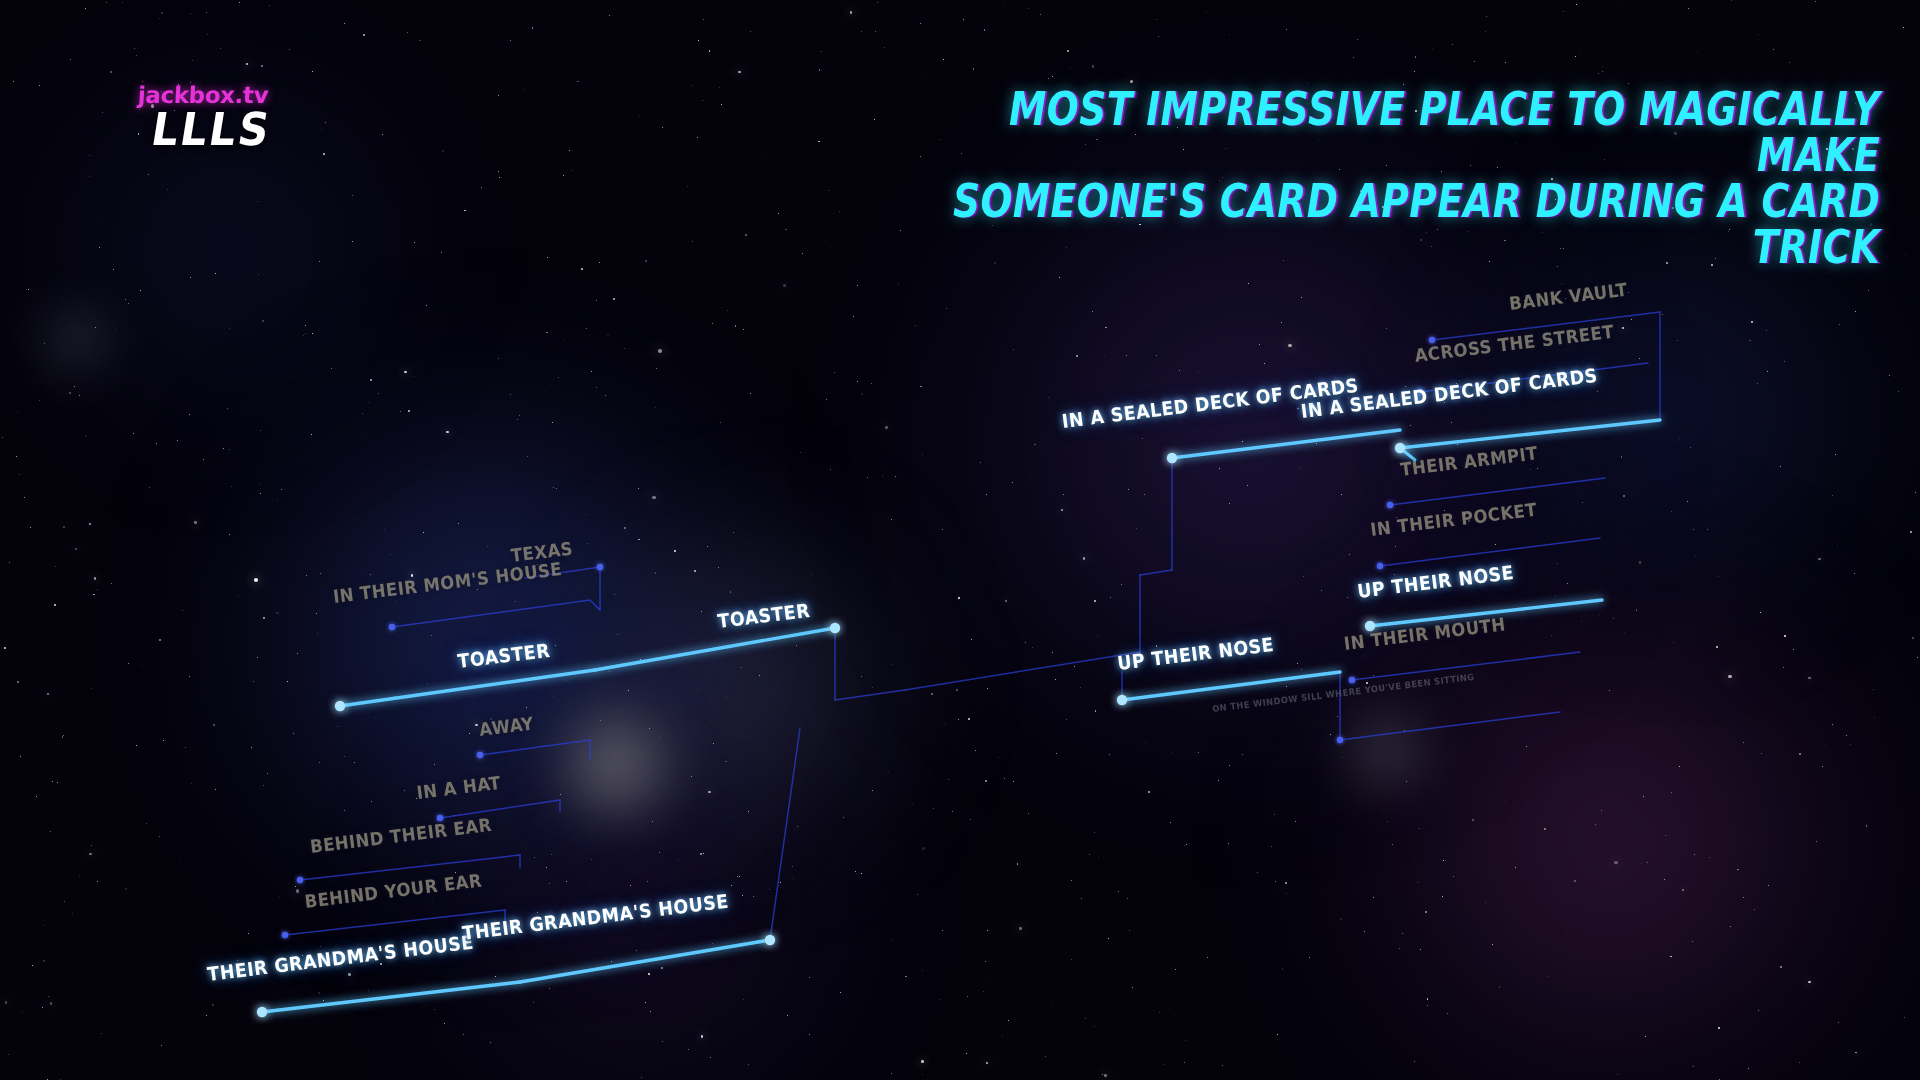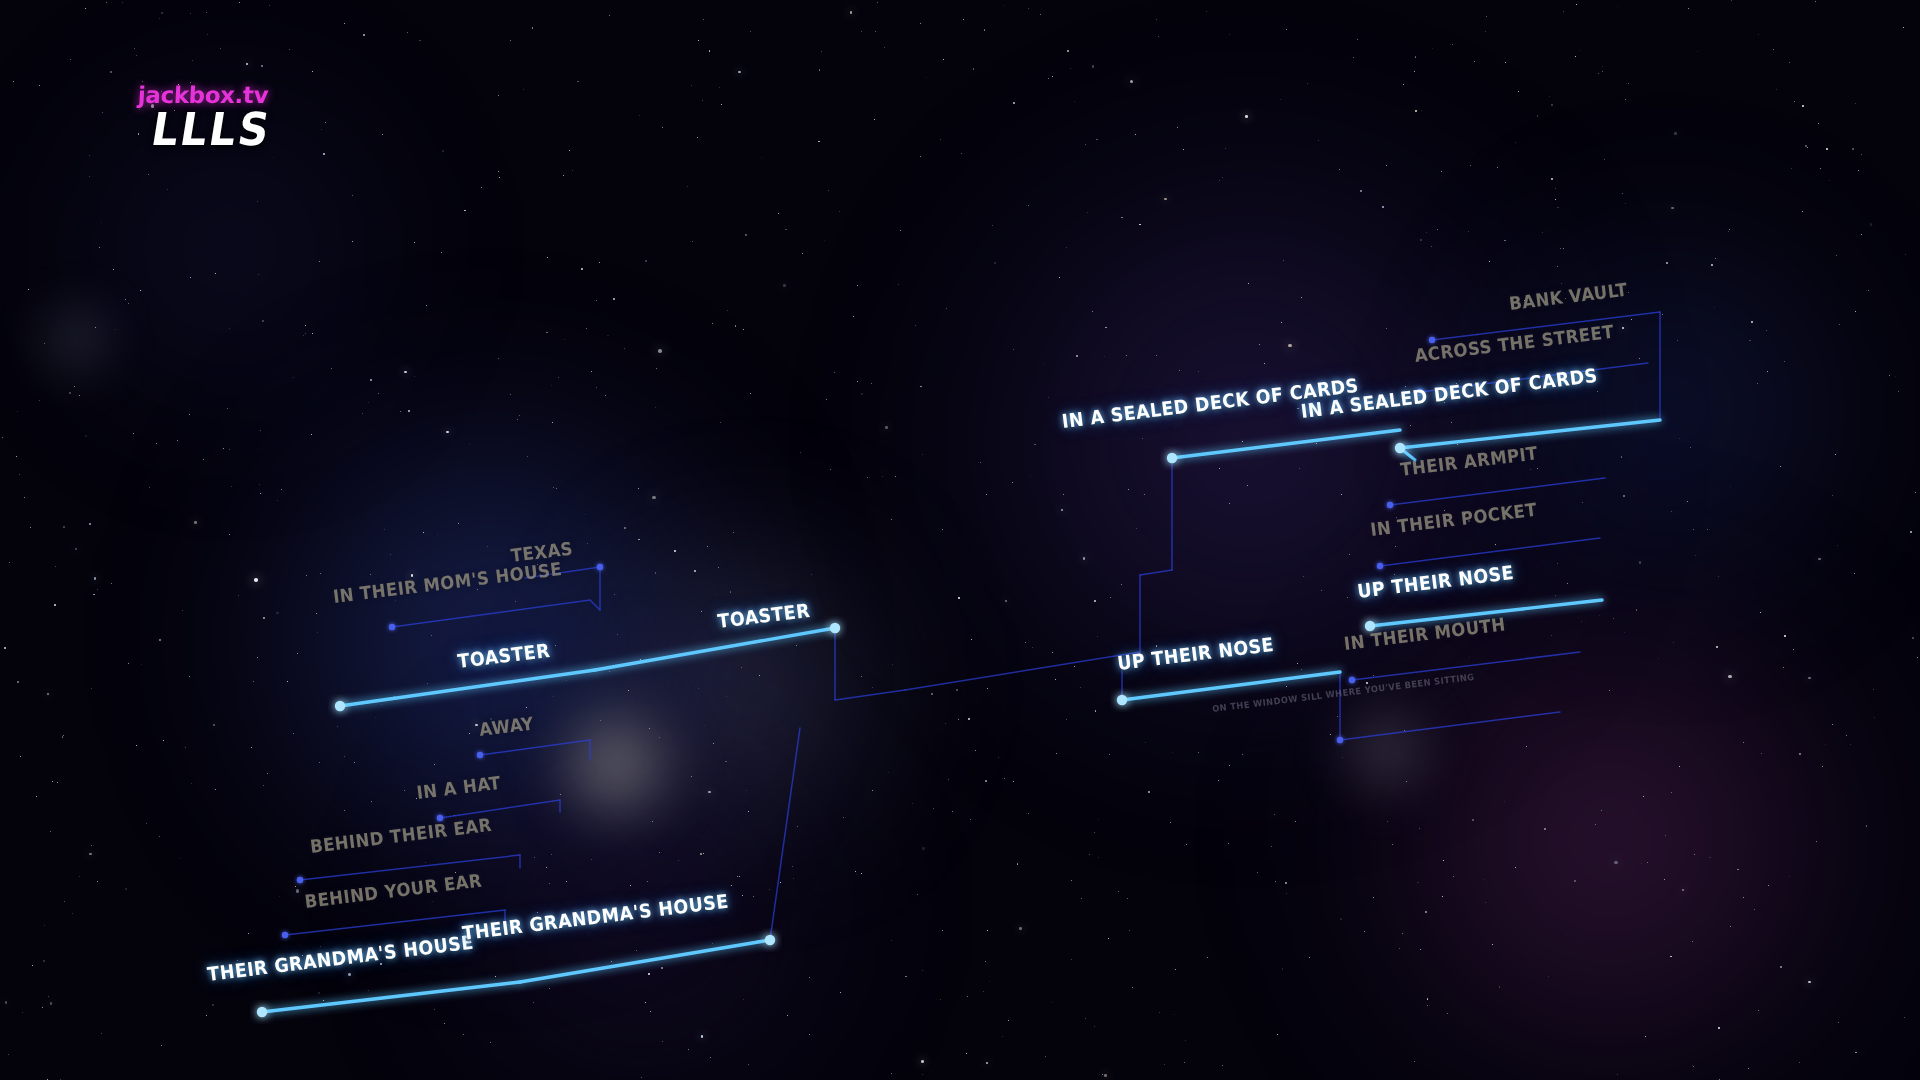--- a/index.html
+++ b/index.html
@@ -1008,20 +1008,24 @@
       <i class="star" style="left:2.3px;top:436.9px;width:1px;height:1px;opacity:0.50;background:#ffffff;"></i>
       <i class="star" style="left:1443.6px;top:509.5px;width:1px;height:1px;opacity:0.69;background:#ffffff;"></i>
       <i class="star" style="left:295.2px;top:885.6px;width:1px;height:1px;opacity:0.88;background:#ffe8d8;"></i>
     </div>
 
   <div class="logo">
     <div class="logo-top">jackbox.tv</div>
     <div class="logo-main">LLLS</div>
   </div>
 
+  <div class="title">
+    <span class="ln">MOST IMPRESSIVE PLACE TO MAGICALLY MAKE</span>
+    <span class="ln">SOMEONE'S CARD APPEAR DURING A CARD TRICK</span>
+  </div>
 
   <div id="bracket">
     <svg id="lines">
       <defs>
         <filter id="fglow" x="-60%" y="-60%" width="220%" height="220%">
           <feGaussianBlur stdDeviation="4" result="b"></feGaussianBlur>
           <feMerge>
               <feMergeNode in="b"></feMergeNode>
               <feMergeNode in="SourceGraphic"></feMergeNode>
             </feMerge>

